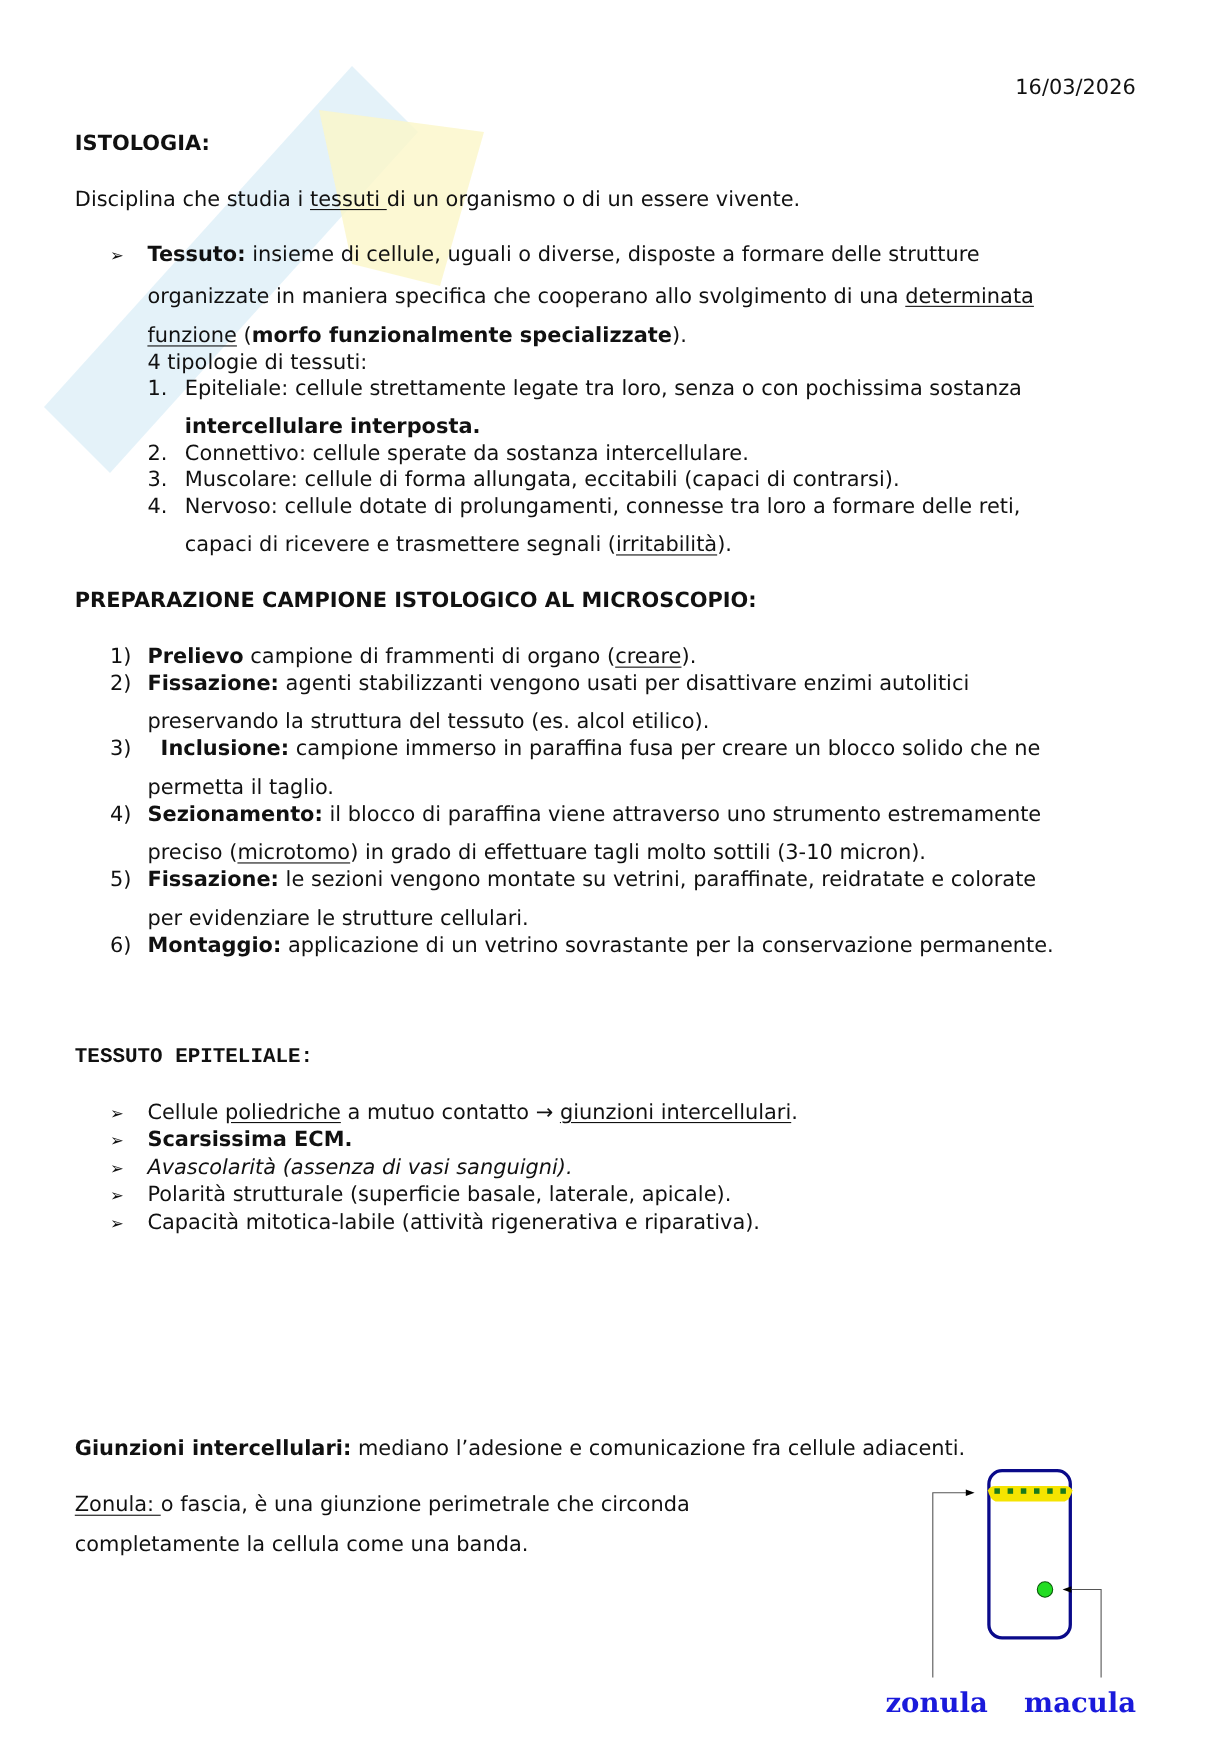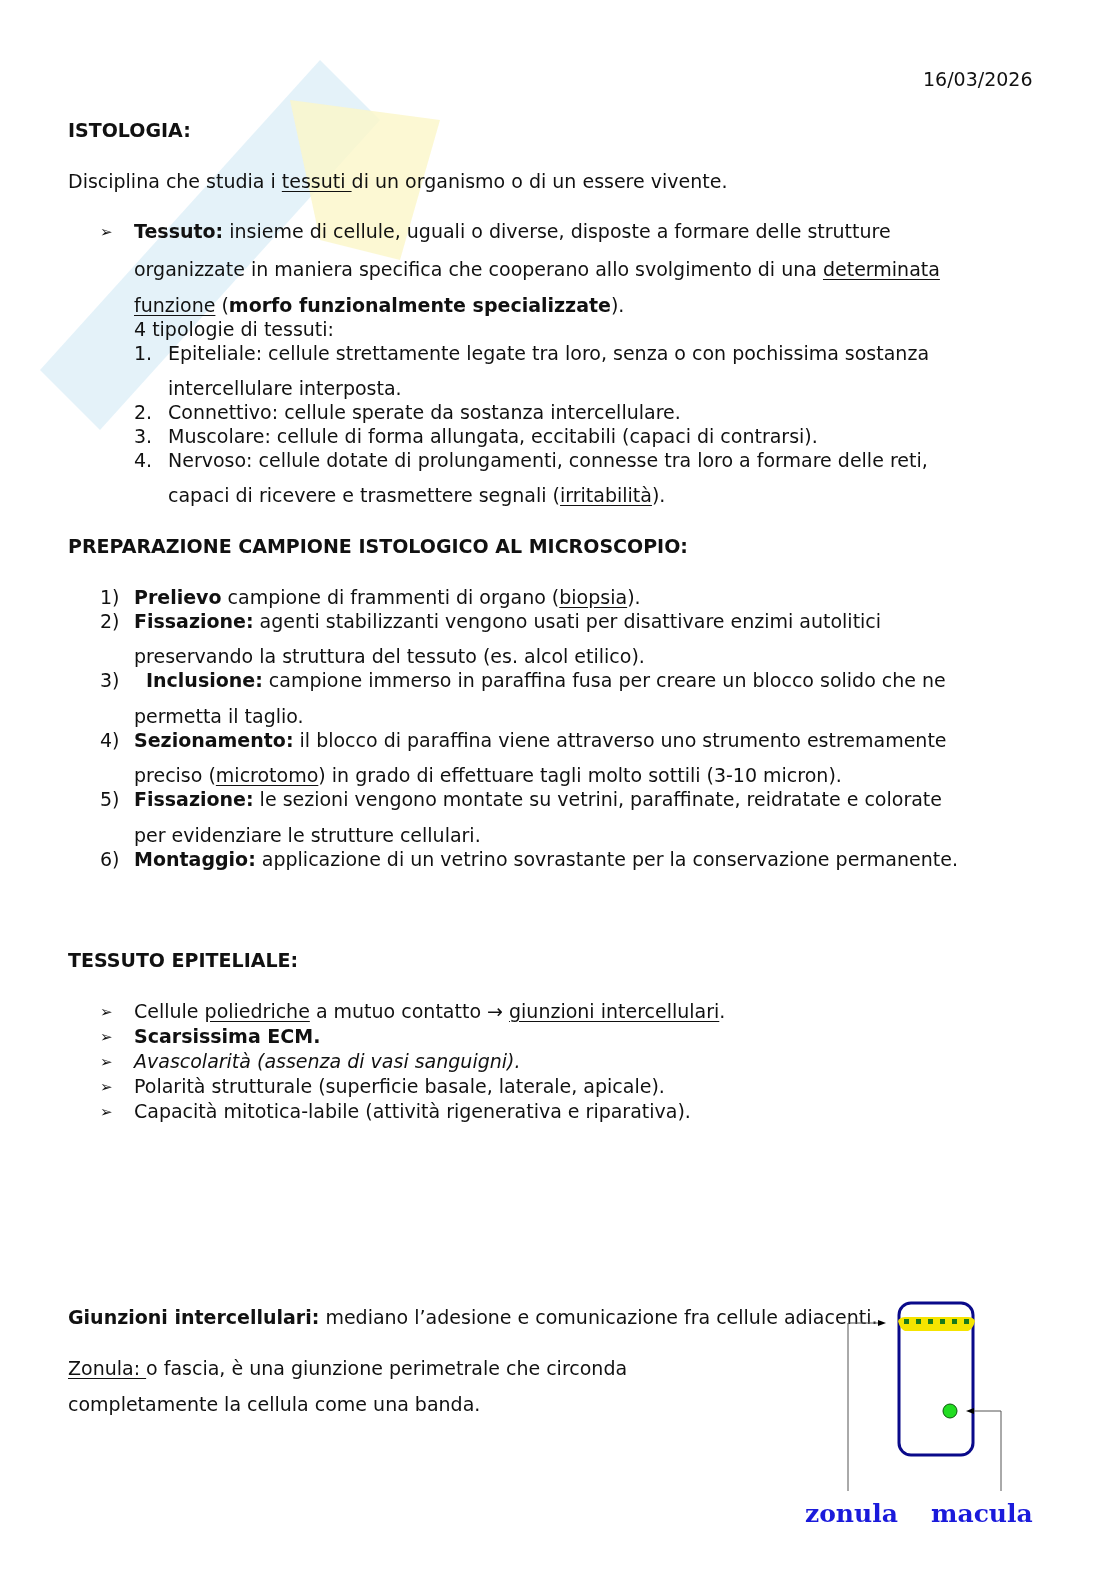--- a/index.html
+++ b/index.html
@@ -6,21 +6,21 @@
   body {
     width: 1116px; height: 1579px; background: #ffffff; position: relative; overflow: hidden;
     font-family: "DejaVu Sans", sans-serif; color: #111; font-size: 19px;
   }
   .watermark { position: absolute; left: 20px; top: 40px; width: 480px; height: 480px; pointer-events: none; }
   .abs { position: absolute; white-space: nowrap; }
   .b { font-weight: bold; }
   .u { text-decoration: underline; text-underline-offset: 3px; }
   .bullet { position: absolute; font-size: 15px; }
   .num { position: absolute; }
-  .diagram { position: absolute; left: 800px; top: 1291px; width: 260px; height: 254px; }
+  .diagram { position: absolute; left: 800px; top: 1325px; width: 260px; height: 254px; }
   .dlabel { position: absolute; font-family: "DejaVu Serif", serif; font-weight: bold; color: #1a1adb; font-size: 25px; }
 </style>
 </head>
 <body>
 
 <svg class="watermark" viewBox="0 0 480 480">
   <polygon points="20,330 300,20 360,80 80,390" fill="#d9ecf7" opacity="0.7"></polygon>
   <polygon points="270,60 420,80 380,220 300,200" fill="#fbf6c8" opacity="0.8"></polygon>
 </svg>
 
@@ -38,55 +38,55 @@
 <div class="abs" style="left:134px;top:258px;">
   <span>organizzate in maniera specifica che cooperano allo svolgimento di una </span><span class="u">determinata </span>
 </div>
 <div class="abs" style="left:134px;top:294px;">
   <span class="u">funzione</span><span> (</span><span class="b">morfo funzionalmente specializzate</span><span>).</span>
 </div>
 <div class="abs" style="left:134px;top:318px;">4 tipologie di tessuti:</div>
 
 <span class="num" style="left:134px;top:342px;">1.</span>
 <div class="abs" style="left:168px;top:342px;">Epiteliale: cellule strettamente legate tra loro, senza o con pochissima sostanza</div>
-<div class="abs" style="left:168px;top:377px;">intercellulare interposta.</div>
+<div class="abs" style="left:168px;top:377px;font-weight:bold;">intercellulare interposta.</div>
 <span class="num" style="left:134px;top:401px;">2.</span>
 <div class="abs" style="left:168px;top:401px;">Connettivo: cellule sperate da sostanza intercellulare.</div>
 <span class="num" style="left:134px;top:425px;">3.</span>
 <div class="abs" style="left:168px;top:425px;">Muscolare: cellule di forma allungata, eccitabili (capaci di contrarsi).</div>
 <span class="num" style="left:134px;top:449px;">4.</span>
 <div class="abs" style="left:168px;top:449px;">Nervoso: cellule dotate di prolungamenti, connesse tra loro a formare delle reti,</div>
 <div class="abs" style="left:168px;top:484px;">
   <span>capaci di ricevere e trasmettere segnali (</span><span class="u">irritabilità</span><span>).</span>
 </div>
 
 <div class="abs b" style="left:68px;top:535px;">PREPARAZIONE CAMPIONE ISTOLOGICO AL MICROSCOPIO:</div>
 
 <span class="num" style="left:100px;top:586px;">1)</span>
 <div class="abs" style="left:134px;top:586px;">
-  <span class="b">Prelievo</span><span> campione di frammenti di organo (</span><span class="u">biopsia</span><span>).</span>
+  <span class="b">Prelievo</span><span> campione di frammenti di organo (</span><span class="u">creare</span><span>).</span>
 </div>
 <span class="num" style="left:100px;top:610px;">2)</span>
 <div class="abs" style="left:134px;top:610px;"><span class="b">Fissazione:</span><span> agenti stabilizzanti vengono usati per disattivare enzimi autolitici</span></div>
 <div class="abs" style="left:134px;top:645px;">preservando la struttura del tessuto (es. alcol etilico).</div>
 <span class="num" style="left:100px;top:669px;">3)</span>
 <div class="abs" style="left:146px;top:669px;"><span class="b">Inclusione:</span><span> campione immerso in paraffina fusa per creare un blocco solido che ne</span></div>
 <div class="abs" style="left:134px;top:705px;">permetta il taglio.</div>
 <span class="num" style="left:100px;top:729px;">4)</span>
 <div class="abs" style="left:134px;top:729px;"><span class="b">Sezionamento:</span><span> il blocco di paraffina viene attraverso uno strumento estremamente</span></div>
 <div class="abs" style="left:134px;top:764px;">
   <span>preciso (</span><span class="u">microtomo</span><span>) in grado di effettuare tagli molto sottili (3-10 micron).</span>
 </div>
 <span class="num" style="left:100px;top:788px;">5)</span>
 <div class="abs" style="left:134px;top:788px;"><span class="b">Fissazione:</span><span> le sezioni vengono montate su vetrini, paraffinate, reidratate e colorate</span></div>
 <div class="abs" style="left:134px;top:824px;">per evidenziare le strutture cellulari.</div>
 <span class="num" style="left:100px;top:848px;">6)</span>
 <div class="abs" style="left:134px;top:848px;"><span class="b">Montaggio:</span><span> applicazione di un vetrino sovrastante per la conservazione permanente.</span></div>
 
-<div class="abs b" style="left:68px;top:949px;">TESSUTO EPITELIALE:</div>
+<div class="abs b" style="left:68px;top:949px;font-family:Liberation Mono, monospace;">TESSUTO EPITELIALE:</div>
 
 <span class="bullet" style="left:100px;top:1003px;">➢</span>
 <div class="abs" style="left:134px;top:1000px;">
   <span>Cellule </span><span class="u">poliedriche</span><span> a mutuo contatto → </span><span class="u">giunzioni intercellulari</span><span>.</span>
 </div>
 <span class="bullet" style="left:100px;top:1028px;">➢</span>
 <div class="abs" style="left:134px;top:1025px;font-weight:bold;">Scarsissima ECM.</div>
 <span class="bullet" style="left:100px;top:1053px;">➢</span>
 <div class="abs" style="left:134px;top:1050px;font-style:italic;">Avascolarità (assenza di vasi sanguigni).</div>
 <span class="bullet" style="left:100px;top:1078px;">➢</span>

